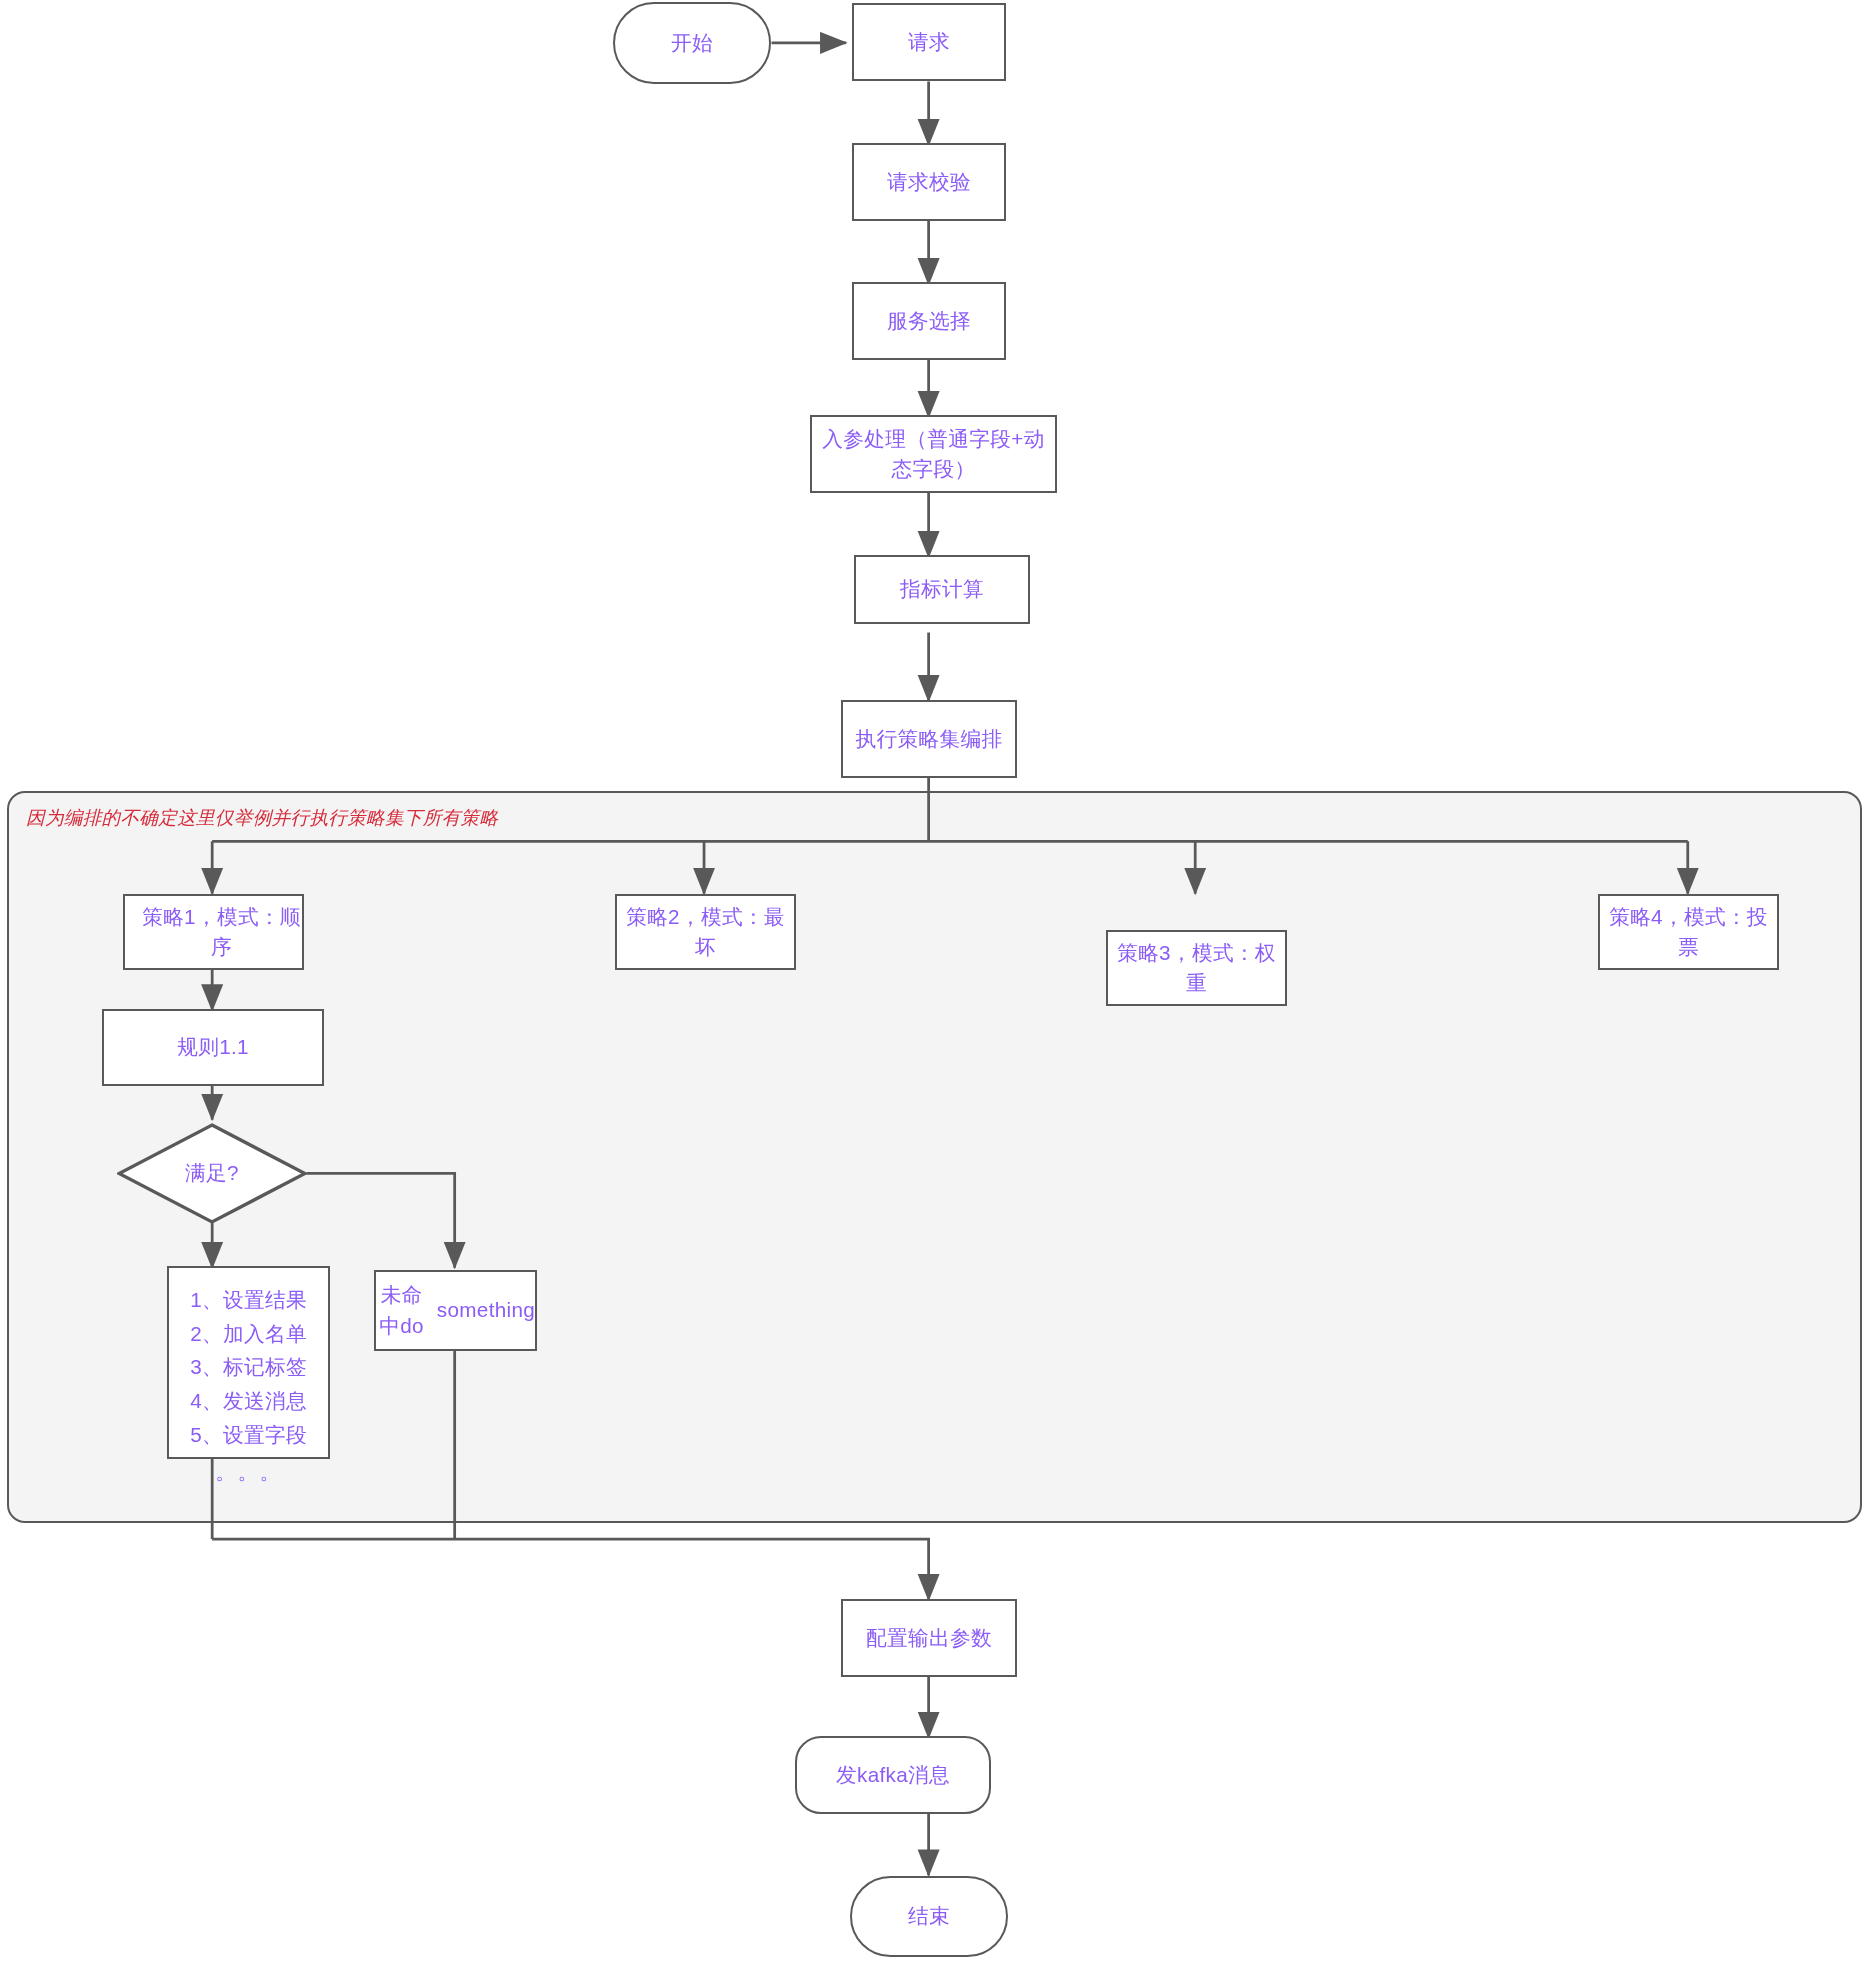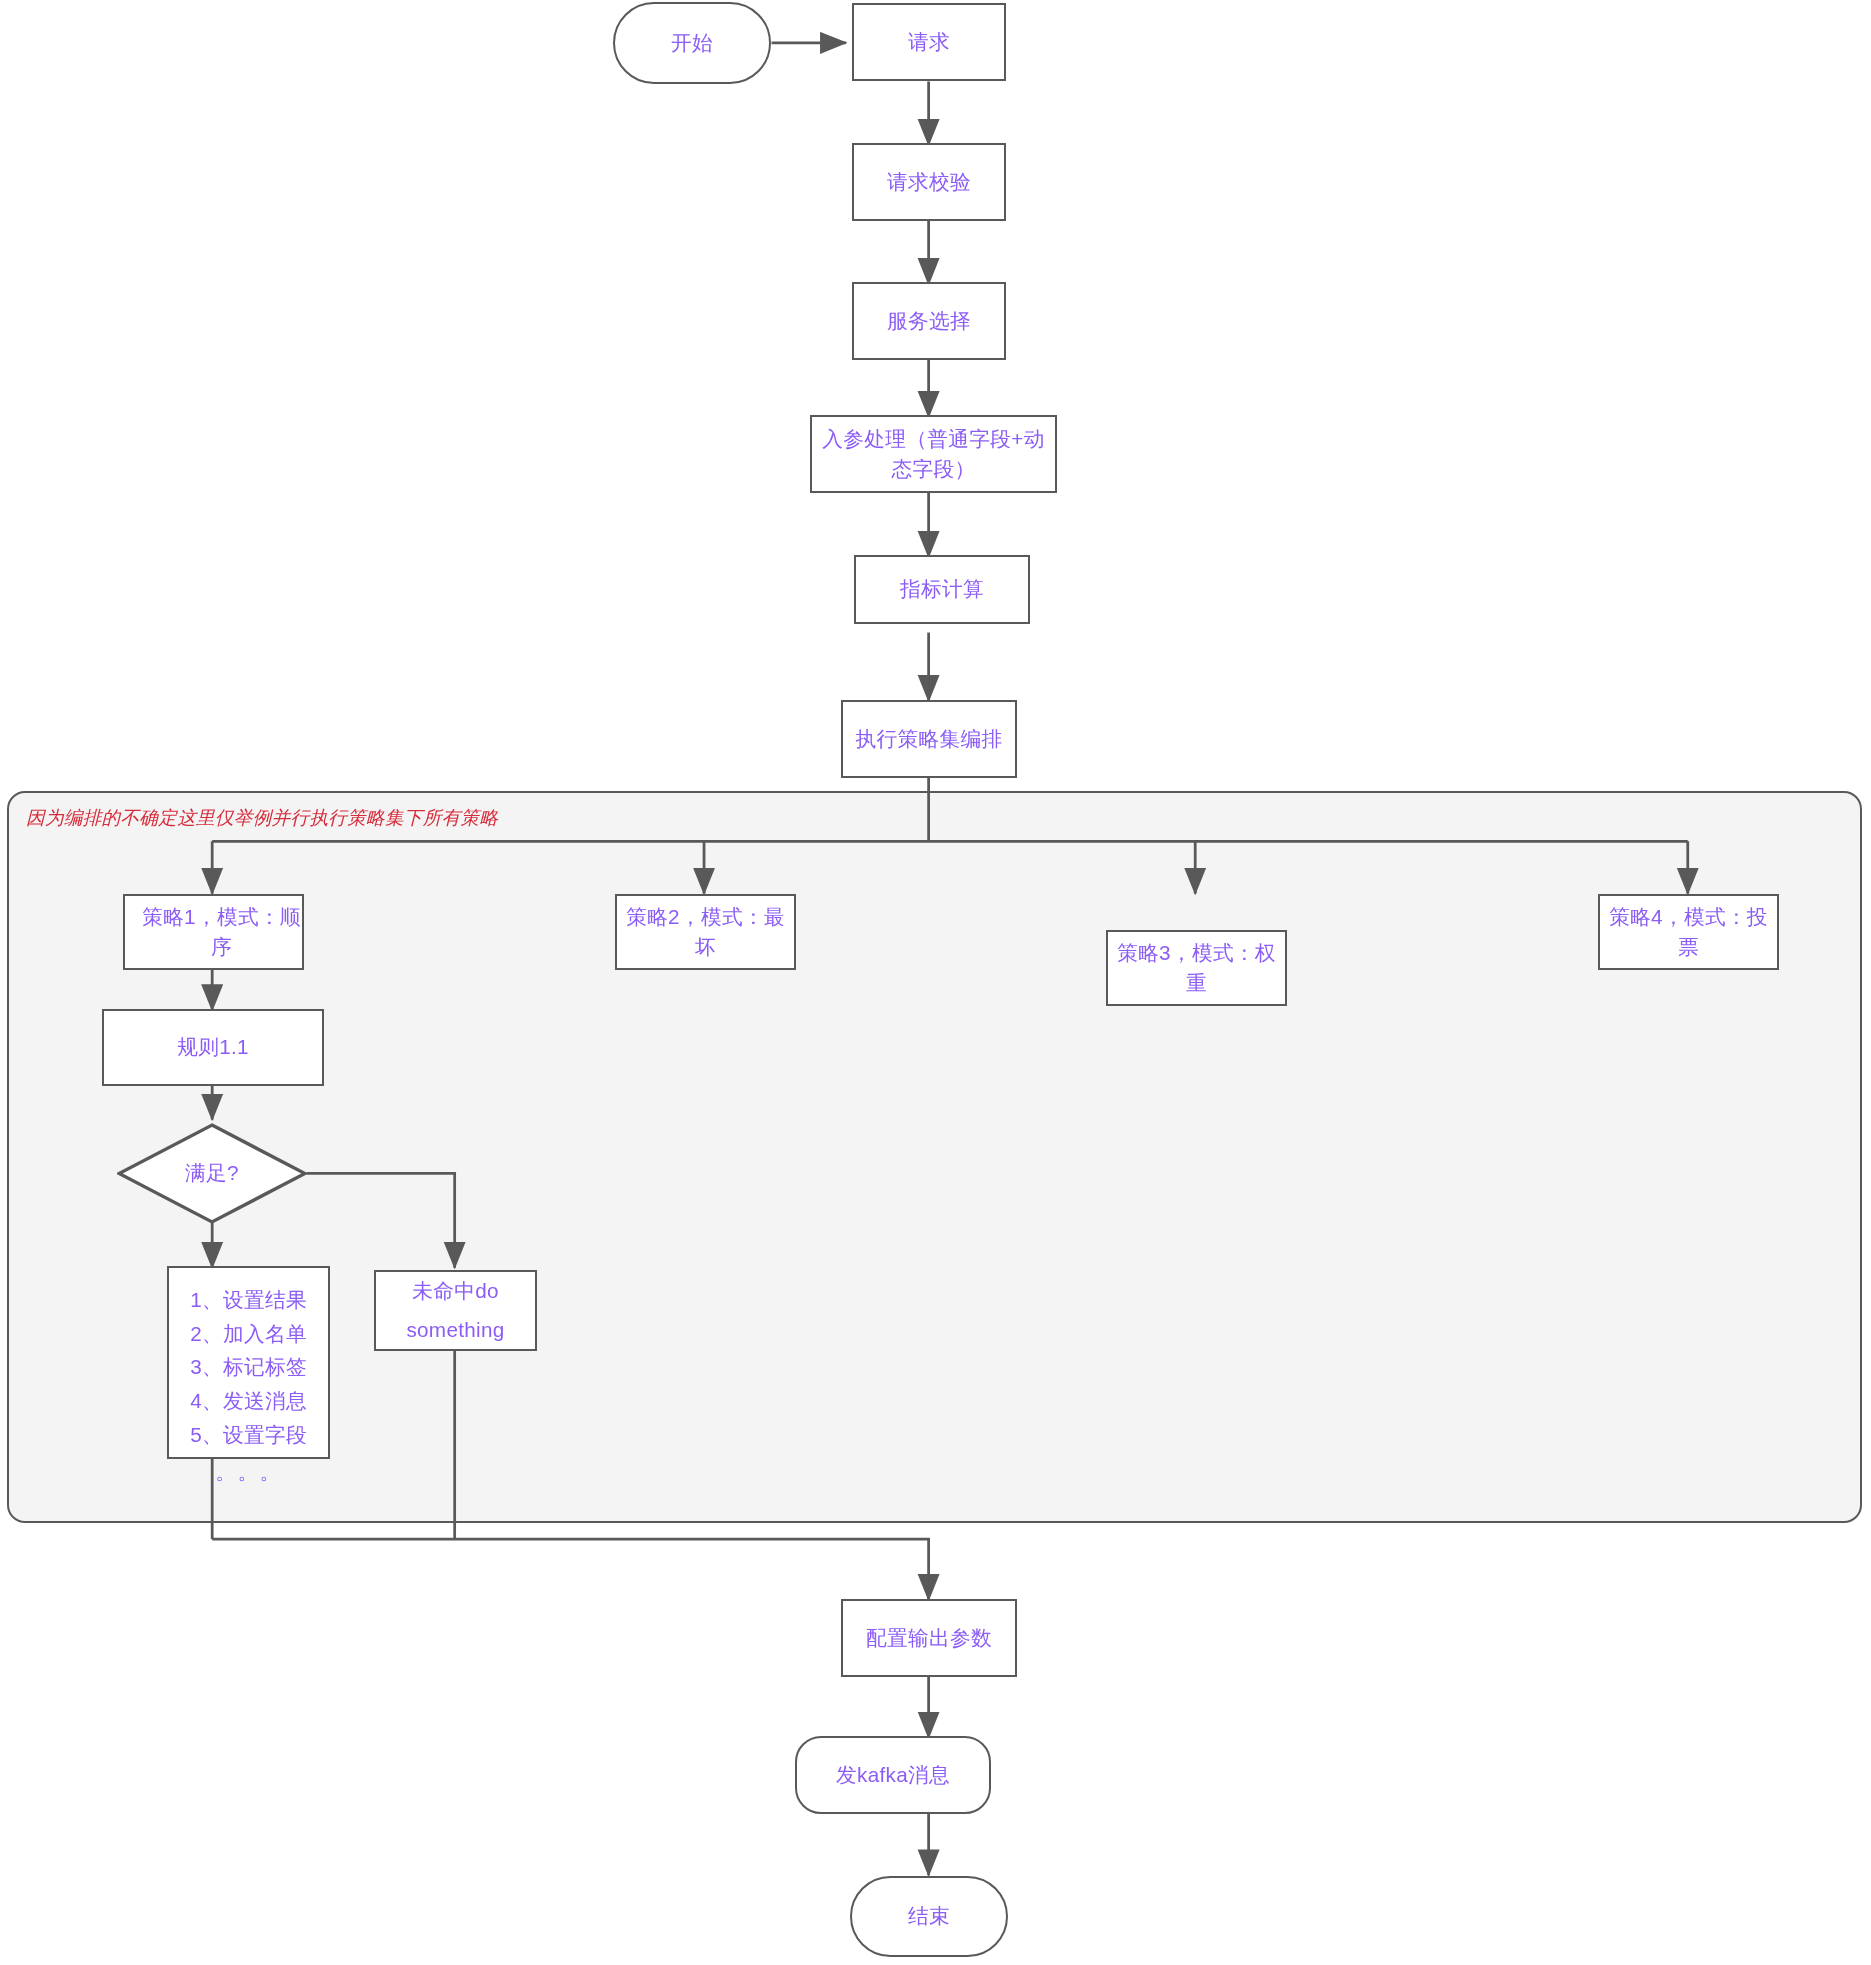--- a/index.html
+++ b/index.html
@@ -69,21 +69,20 @@
   }
   .node.multiline .dots {
     display: block;
     text-align: center;
     font-size: 20.7px;
     line-height: 1.9;
     letter-spacing: 1.4px;
   }
   .node.two-line {
     display: flex;
-    flex-direction: column;
     gap: 9.6px;
   }
   .node.two-line span { display: block; }
 
   
   #group-container {
     position: absolute;
     box-sizing: border-box;
     background: #f4f4f4;
     border: 2.1px solid #595959;

